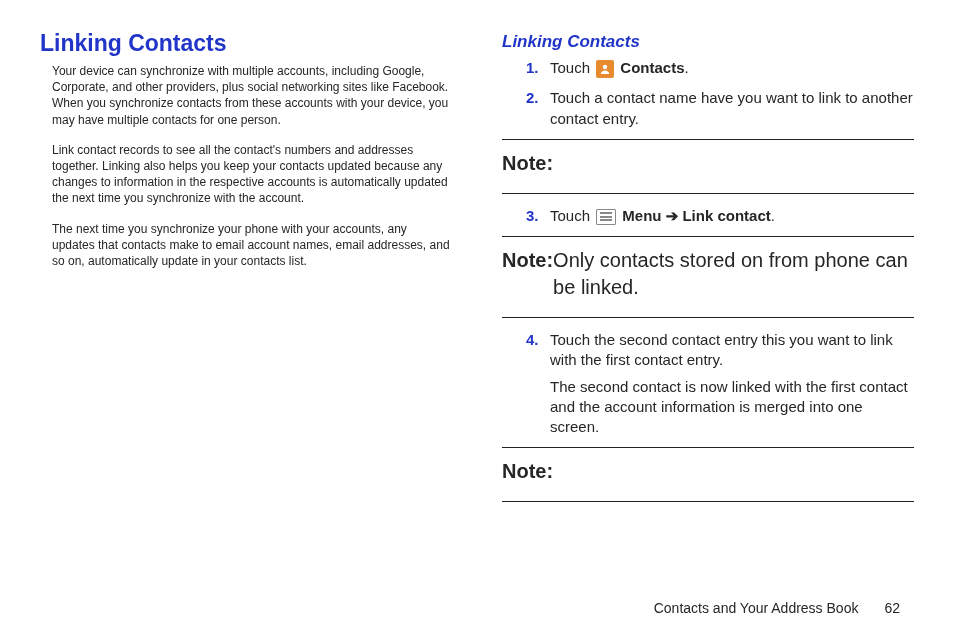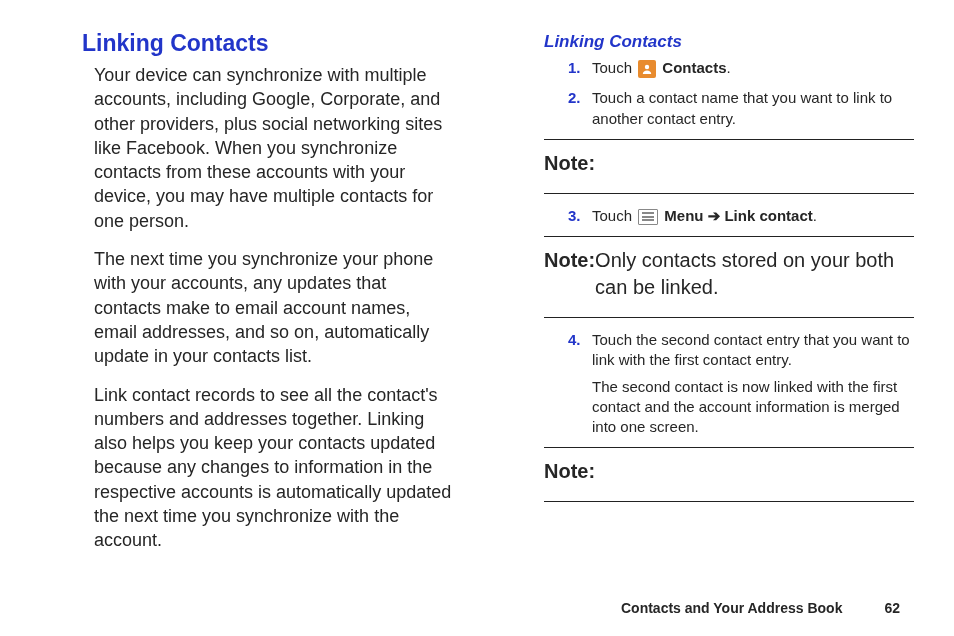--- a/index.html
+++ b/index.html
@@ -14,55 +14,53 @@
       flex-direction: column;
     }
     .columns {
       display: flex;
       gap: 50px;
       flex: 1;
     }
     .col {
       flex: 1;
       min-width: 0;
-      margin-left: 42px;
     }
     .heading1 {
       font-size: 23px;
       font-weight: bold;
       color: #2235c9;
       margin-bottom: 6px;
       font-family: Arial, Helvetica, sans-serif;
     }
     .heading2 {
       font-size: 17px;
       font-weight: bold;
       font-style: italic;
       color: #2235c9;
       margin-bottom: 6px;
       margin-top: 2px;
     }
     .body-para {
-      font-size: 18px;
+      font-size: 12px;
       line-height: 1.35;
       color: #262626;
       margin-left: 12px;
       margin-bottom: 14px;
     }
     .italic { font-style: italic; }
     .footer {
       display: flex;
       justify-content: flex-end;
       align-items: flex-start;
-      gap: 42px;
+      gap: 26px;
       font-size: 14px;
       color: #262626;
       padding-right: 14px;
       margin-top: 20px;
-      font-weight: bold;
     }
     .ol-item {
       display: flex;
       font-size: 15px;
       line-height: 1.35;
       color: #262626;
       margin-left: 24px;
       margin-bottom: 10px;
     }
     .ol-num {
@@ -116,22 +114,22 @@
     }
     .arrow { font-weight: bold; }
   </style>
 </head>
 <body>
 
 <div class="columns">
   <div class="col">
     <div class="heading1">Linking Contacts</div>
     <p class="body-para">Your device can synchronize with multiple accounts, including Google, Corporate, and other providers, plus social networking sites like Facebook. When you synchronize contacts from these accounts with your device, you may have multiple contacts for one person.</p>
+    <p class="body-para">Link contact records to see all the contact's numbers and addresses together. Linking also helps you keep your contacts updated because any changes to information in the respective accounts is automatically updated the next time you synchronize with the account.</p>
     <p class="body-para">The next time you synchronize your phone with your accounts, any updates that contacts make to email account names, email addresses, and so on, automatically update in your contacts list.</p>
-    <p class="body-para">Link contact records to see all the contact's numbers and addresses together. Linking also helps you keep your contacts updated because any changes to information in the respective accounts is automatically updated the next time you synchronize with the account.</p>
   </div>
 
   <div class="col">
     <div class="heading2">Linking Contacts</div>
 
     <div class="ol-item">
       <span class="ol-num">1.</span>
       <span class="ol-body">
         <span>Touch </span><span class="icon-wrap">
             <span class="contacts-icon">
@@ -139,21 +137,21 @@
                 <circle cx="6" cy="4" r="2.2" fill="#fff"></circle>
                 <path d="M1.8 11c0-2.3 1.9-3.5 4.2-3.5s4.2 1.2 4.2 3.5" fill="#fff"></path>
               </svg>
             </span>
           </span><span class="bold"> Contacts</span><span>.</span>
       </span>
     </div>
 
     <div class="ol-item">
       <span class="ol-num">2.</span>
-      <span class="ol-body">Touch a contact name that you want to link to another contact entry.</span>
+      <span class="ol-body">Touch a contact name have you want to link to another contact entry.</span>
     </div>
 
     <div class="note-box">
       <div class="note-row">
         <span class="note-label">Note:</span>
       </div>
     </div>
 
     <div class="ol-item">
       <span class="ol-num">3.</span>
@@ -164,28 +162,28 @@
               <span></span>
               <span></span>
             </span>
           </span><span class="bold"> Menu</span><span class="arrow"> ➔ </span><span class="bold">Link contact</span><span>.</span>
       </span>
     </div>
 
     <div class="note-box">
       <div class="note-row">
         <span class="note-label">Note:</span>
-        <span class="note-text">Only contacts stored on your both can be linked.</span>
+        <span class="note-text">Only contacts stored on from phone can be linked.</span>
       </div>
     </div>
 
     <div class="ol-item">
       <span class="ol-num">4.</span>
       <span class="ol-body">
-        <span>Touch the second contact entry that you want to link with the first contact entry.</span>
+        <span>Touch the second contact entry this you want to link with the first contact entry.</span>
         <span class="sub">The second contact is now linked with the first contact and the account information is merged into one screen.</span>
       </span>
     </div>
 
     <div class="note-box" style="border-bottom:1px solid #222;">
       <div class="note-row">
         <span class="note-label">Note:</span>
       </div>
     </div>
 

